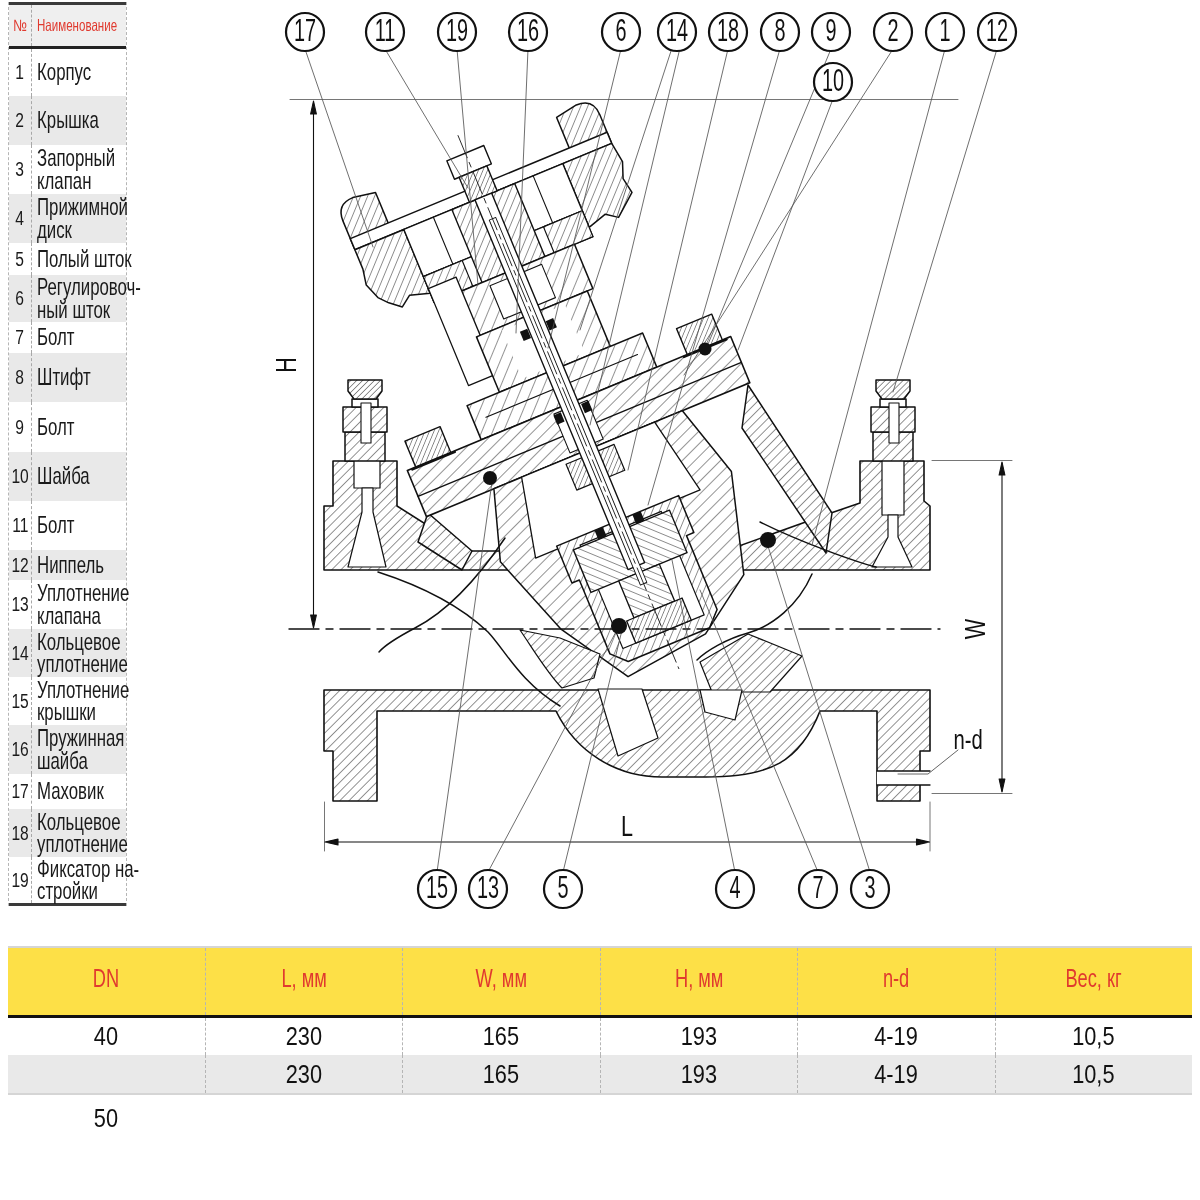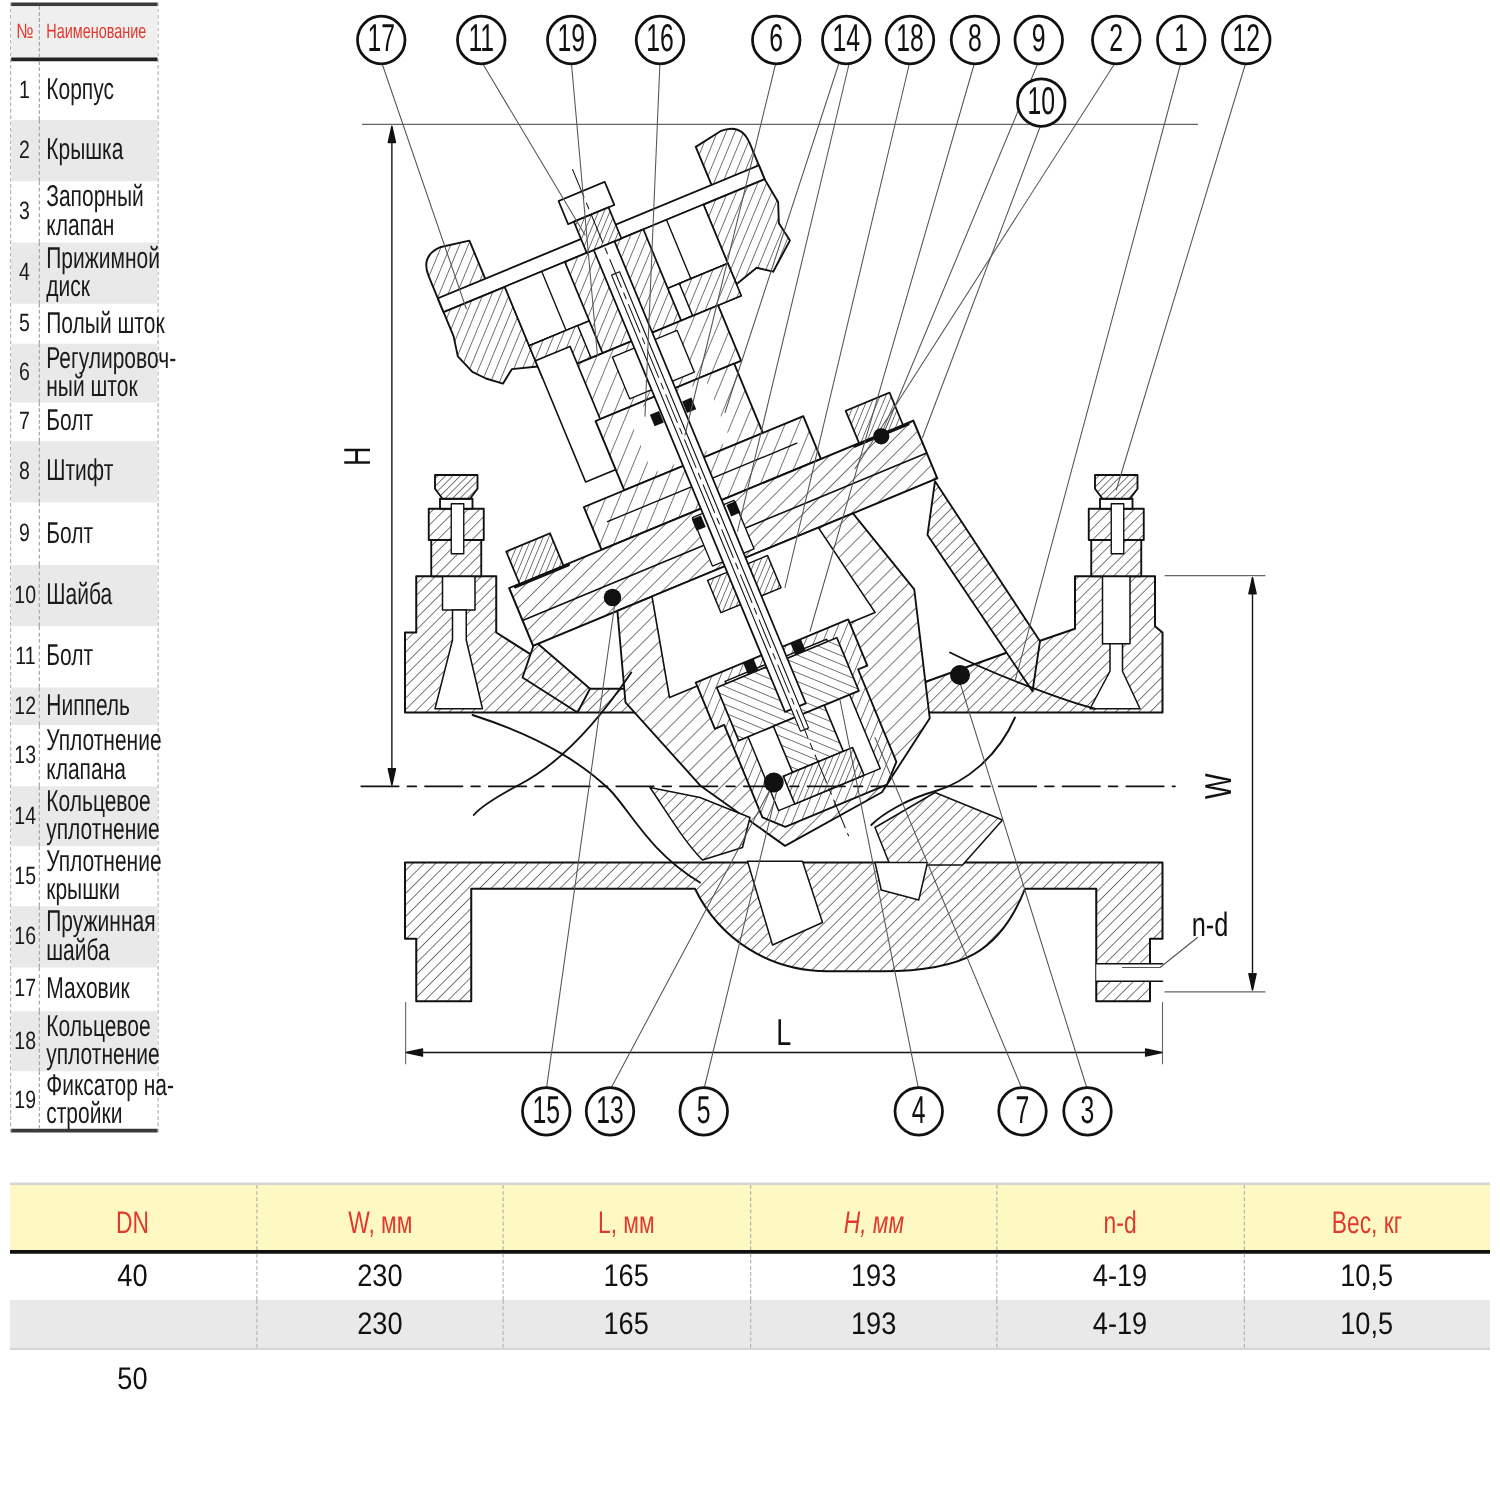--- a/index.html
+++ b/index.html
@@ -176,25 +176,25 @@
         </div>
       </div>
 
   <div style="height:3px;background:#3a3a3a;"></div>
 </div>
 
 <div id="dtable" class="abs">
 
   <div style="height:2px;background:#d5d5d5;"></div>
 
-  <div class="dgrid dhdr" style="background:#fef9c3;height:52px;color:#e03a2f;">
+  <div class="dgrid dhdr" style="background:#fde047;height:67px;color:#e03a2f;">
     <div class="dcell" style="line-height:61px;"><span>DN</span></div>
+    <div class="dcell" style="line-height:61px;"><span>L, мм</span></div>
     <div class="dcell" style="line-height:61px;"><span>W, мм</span></div>
-    <div class="dcell" style="line-height:61px;"><span>L, мм</span></div>
-    <div class="dcell" style="line-height:61px;font-style:italic;"><span>H, мм</span></div>
+    <div class="dcell" style="line-height:61px;"><span>H, мм</span></div>
     <div class="dcell" style="line-height:61px;"><span>n-d</span></div>
     <div class="dcell" style="line-height:61px;"><span>Вес, кг</span></div>
   </div>
 
   <div style="height:3px;background:#111;"></div>
 
   <div class="dgrid ddata" style="height:37px;color:#111;">
     <div class="dcell" style="line-height:37px;"><span>40</span></div>
     <div class="dcell" style="line-height:37px;"><span>230</span></div>
     <div class="dcell" style="line-height:37px;"><span>165</span></div>

